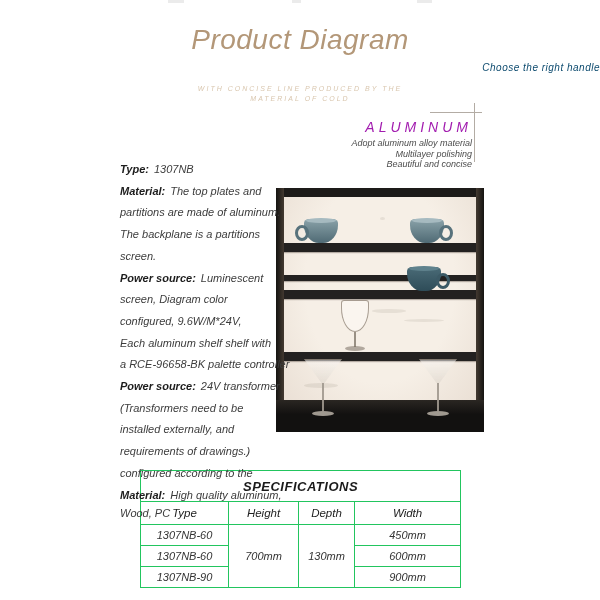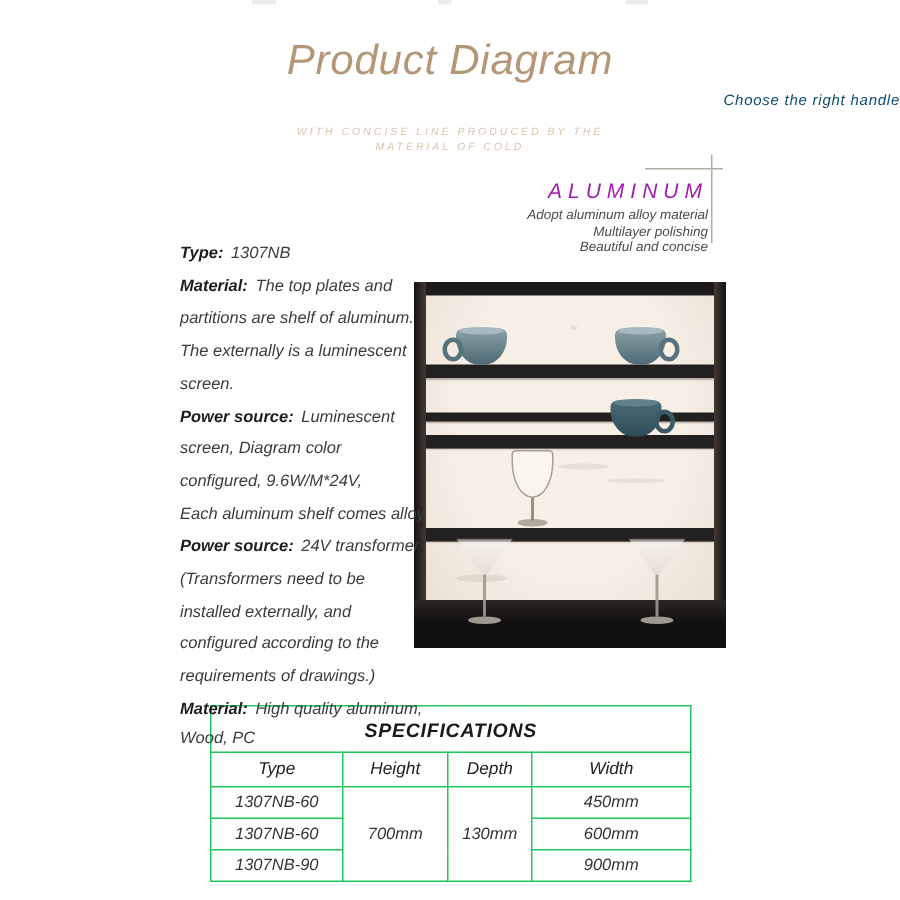--- a/index.html
+++ b/index.html
@@ -125,36 +125,37 @@
     <div class="line">Beautiful and concise</div>
   </div>
 
   <div class="desc-block">
     <p>
       <span class="lbl">Type:</span><span>1307NB</span>
     </p>
     <p>
       <span class="lbl">Material:</span><span>The top plates and</span>
     </p>
-    <p>partitions are shelf of aluminum.</p>
-    <p>The externally is a luminescent</p>
+    <p>partitions are made of aluminum.</p>
+    <p>The backplane is a partitions</p>
     <p>screen.</p>
     <p>
       <span class="lbl">Power source:</span><span>Luminescent</span>
     </p>
     <p>screen, Diagram color</p>
     <p>configured, 9.6W/M*24V,</p>
-    <p>Each aluminum shelf comes alloy</p>
+    <p>Each aluminum shelf shelf with</p>
+    <p>a RCE-96658-BK palette controller</p>
     <p>
       <span class="lbl">Power source:</span><span>24V transformer</span>
     </p>
     <p>(Transformers need to be</p>
     <p>installed externally, and</p>
+    <p>requirements of drawings.)</p>
     <p>configured according to the</p>
-    <p>requirements of drawings.)</p>
     <p>
       <span class="lbl">Material:</span><span>High quality aluminum, Wood, PC</span>
     </p>
   </div>
 
   <div class="shelf">
     <div class="backplane">
       <div class="speck" style="left:88px;top:112px;width:34px;height:4px;"></div>
       <div class="speck" style="left:120px;top:122px;width:40px;height:3px;"></div>
       <div class="speck" style="left:96px;top:20px;width:5px;height:3px;"></div>

